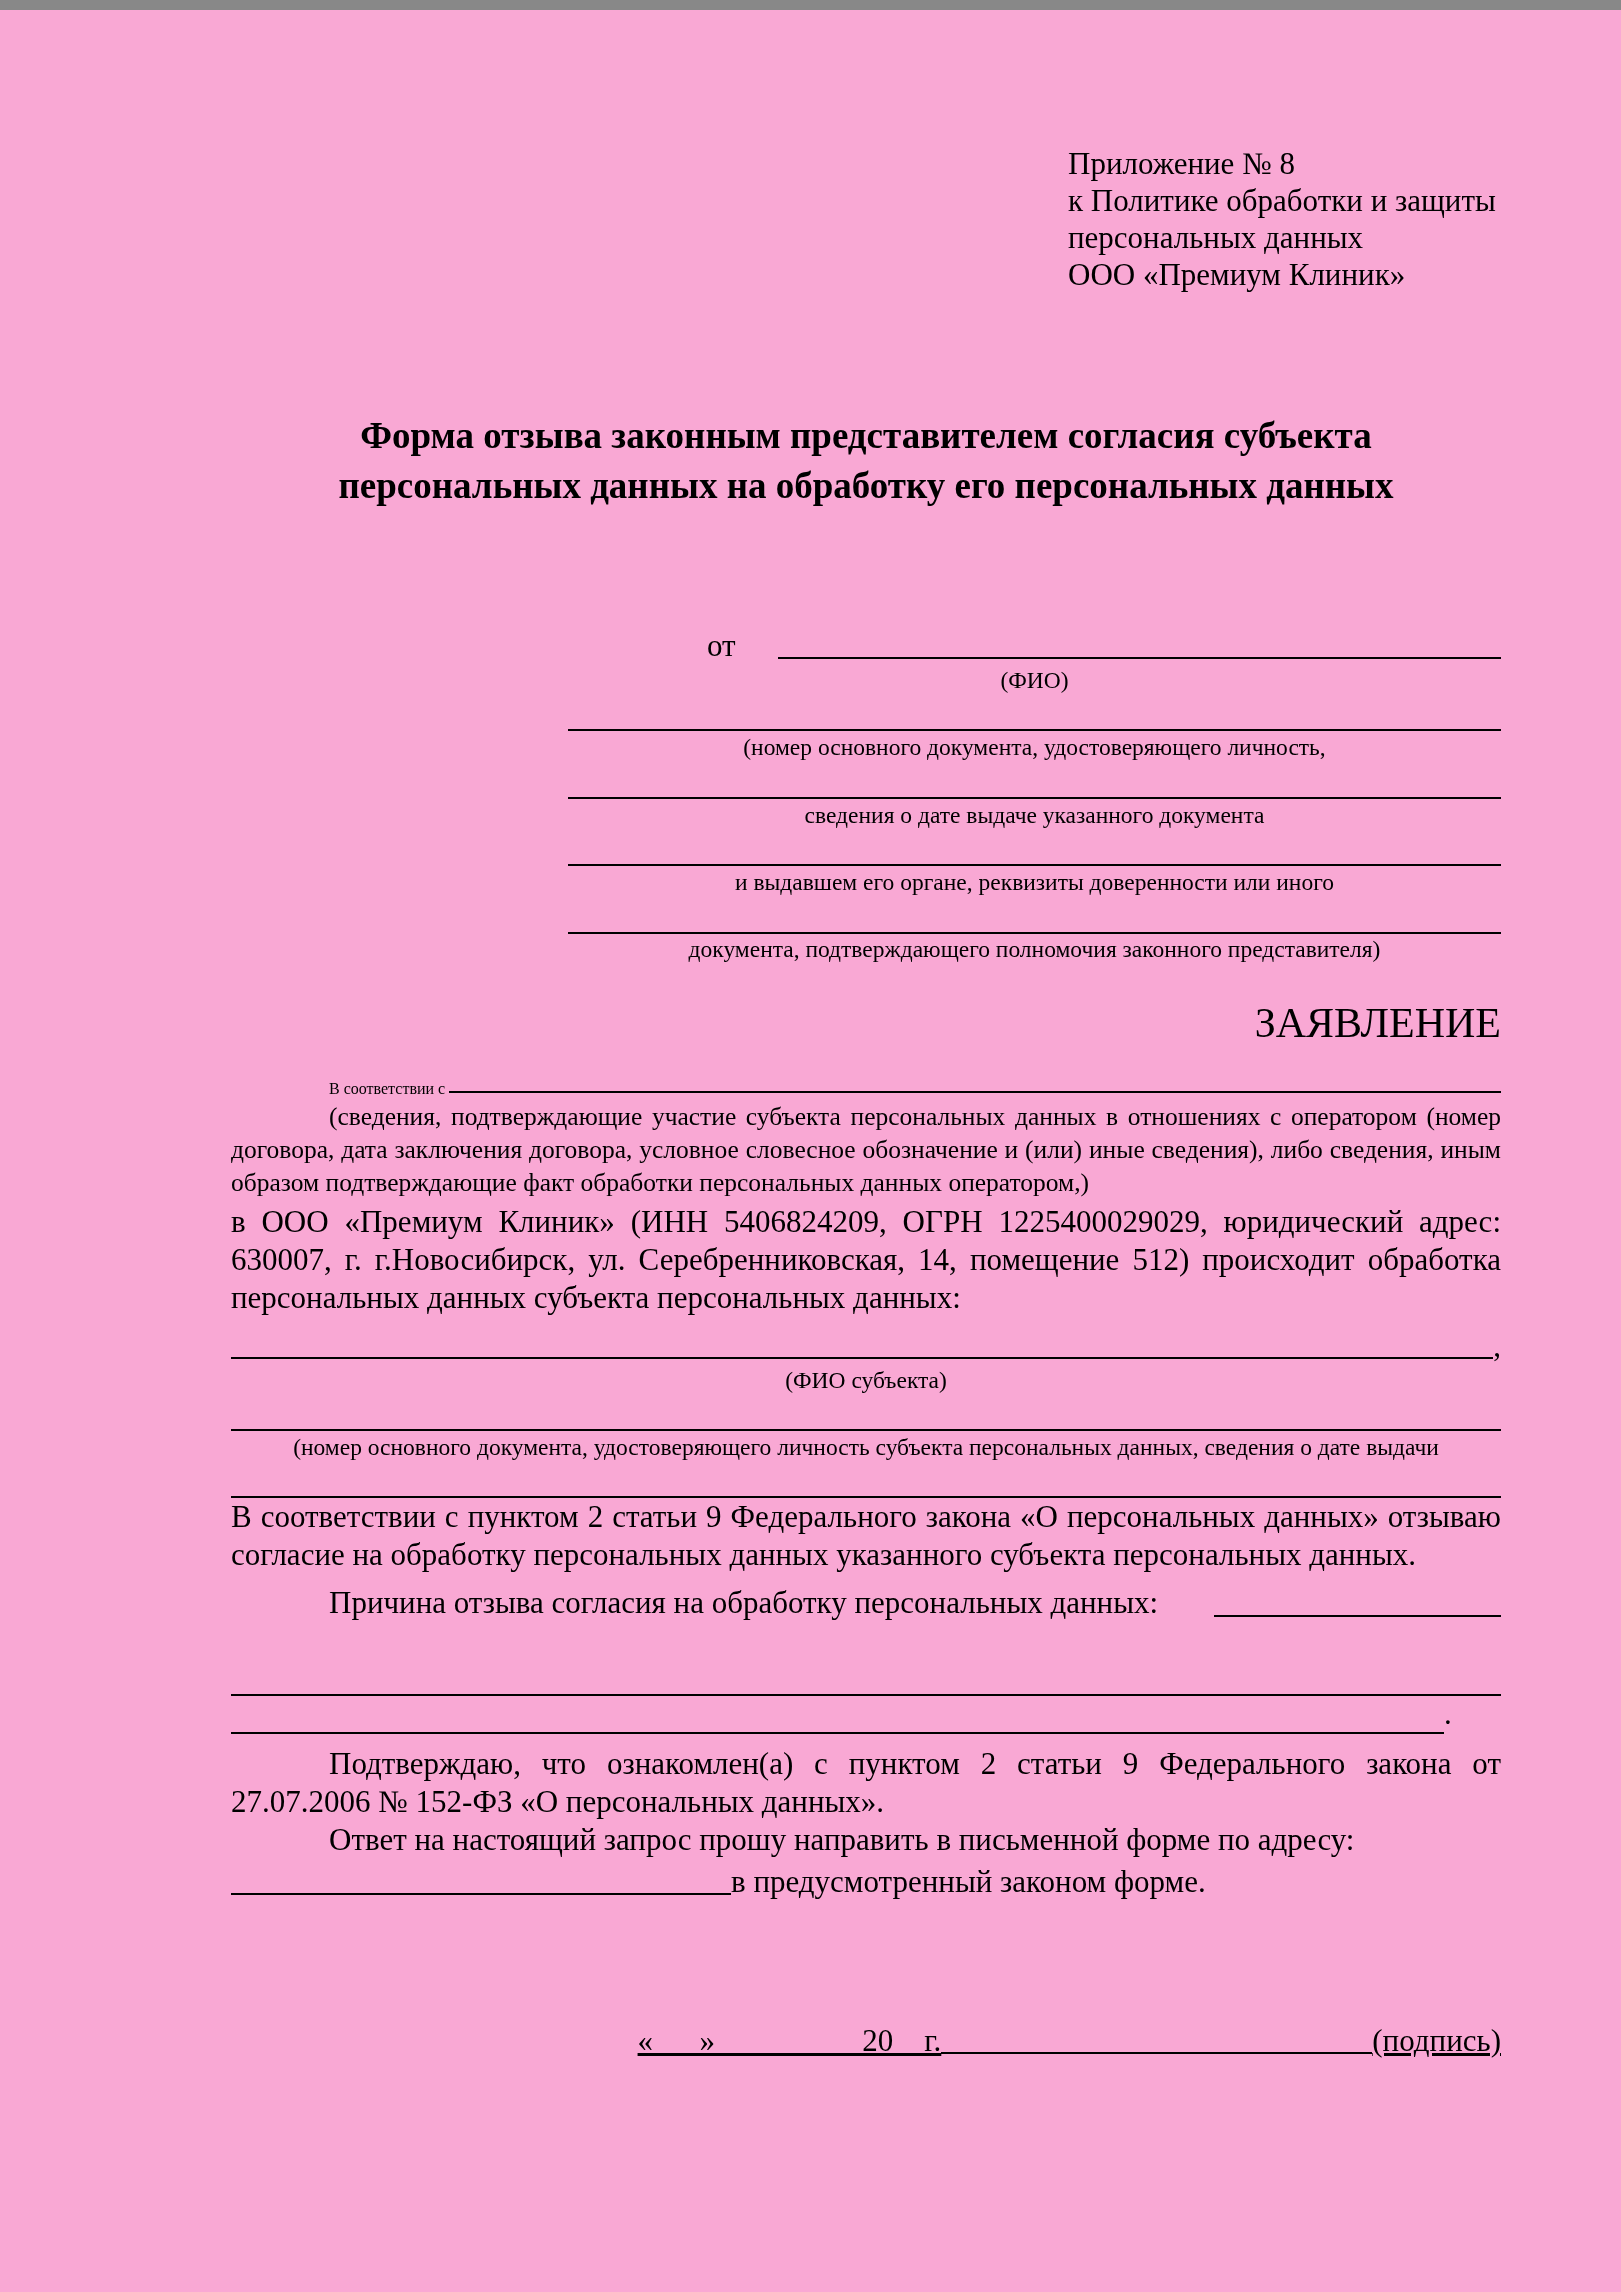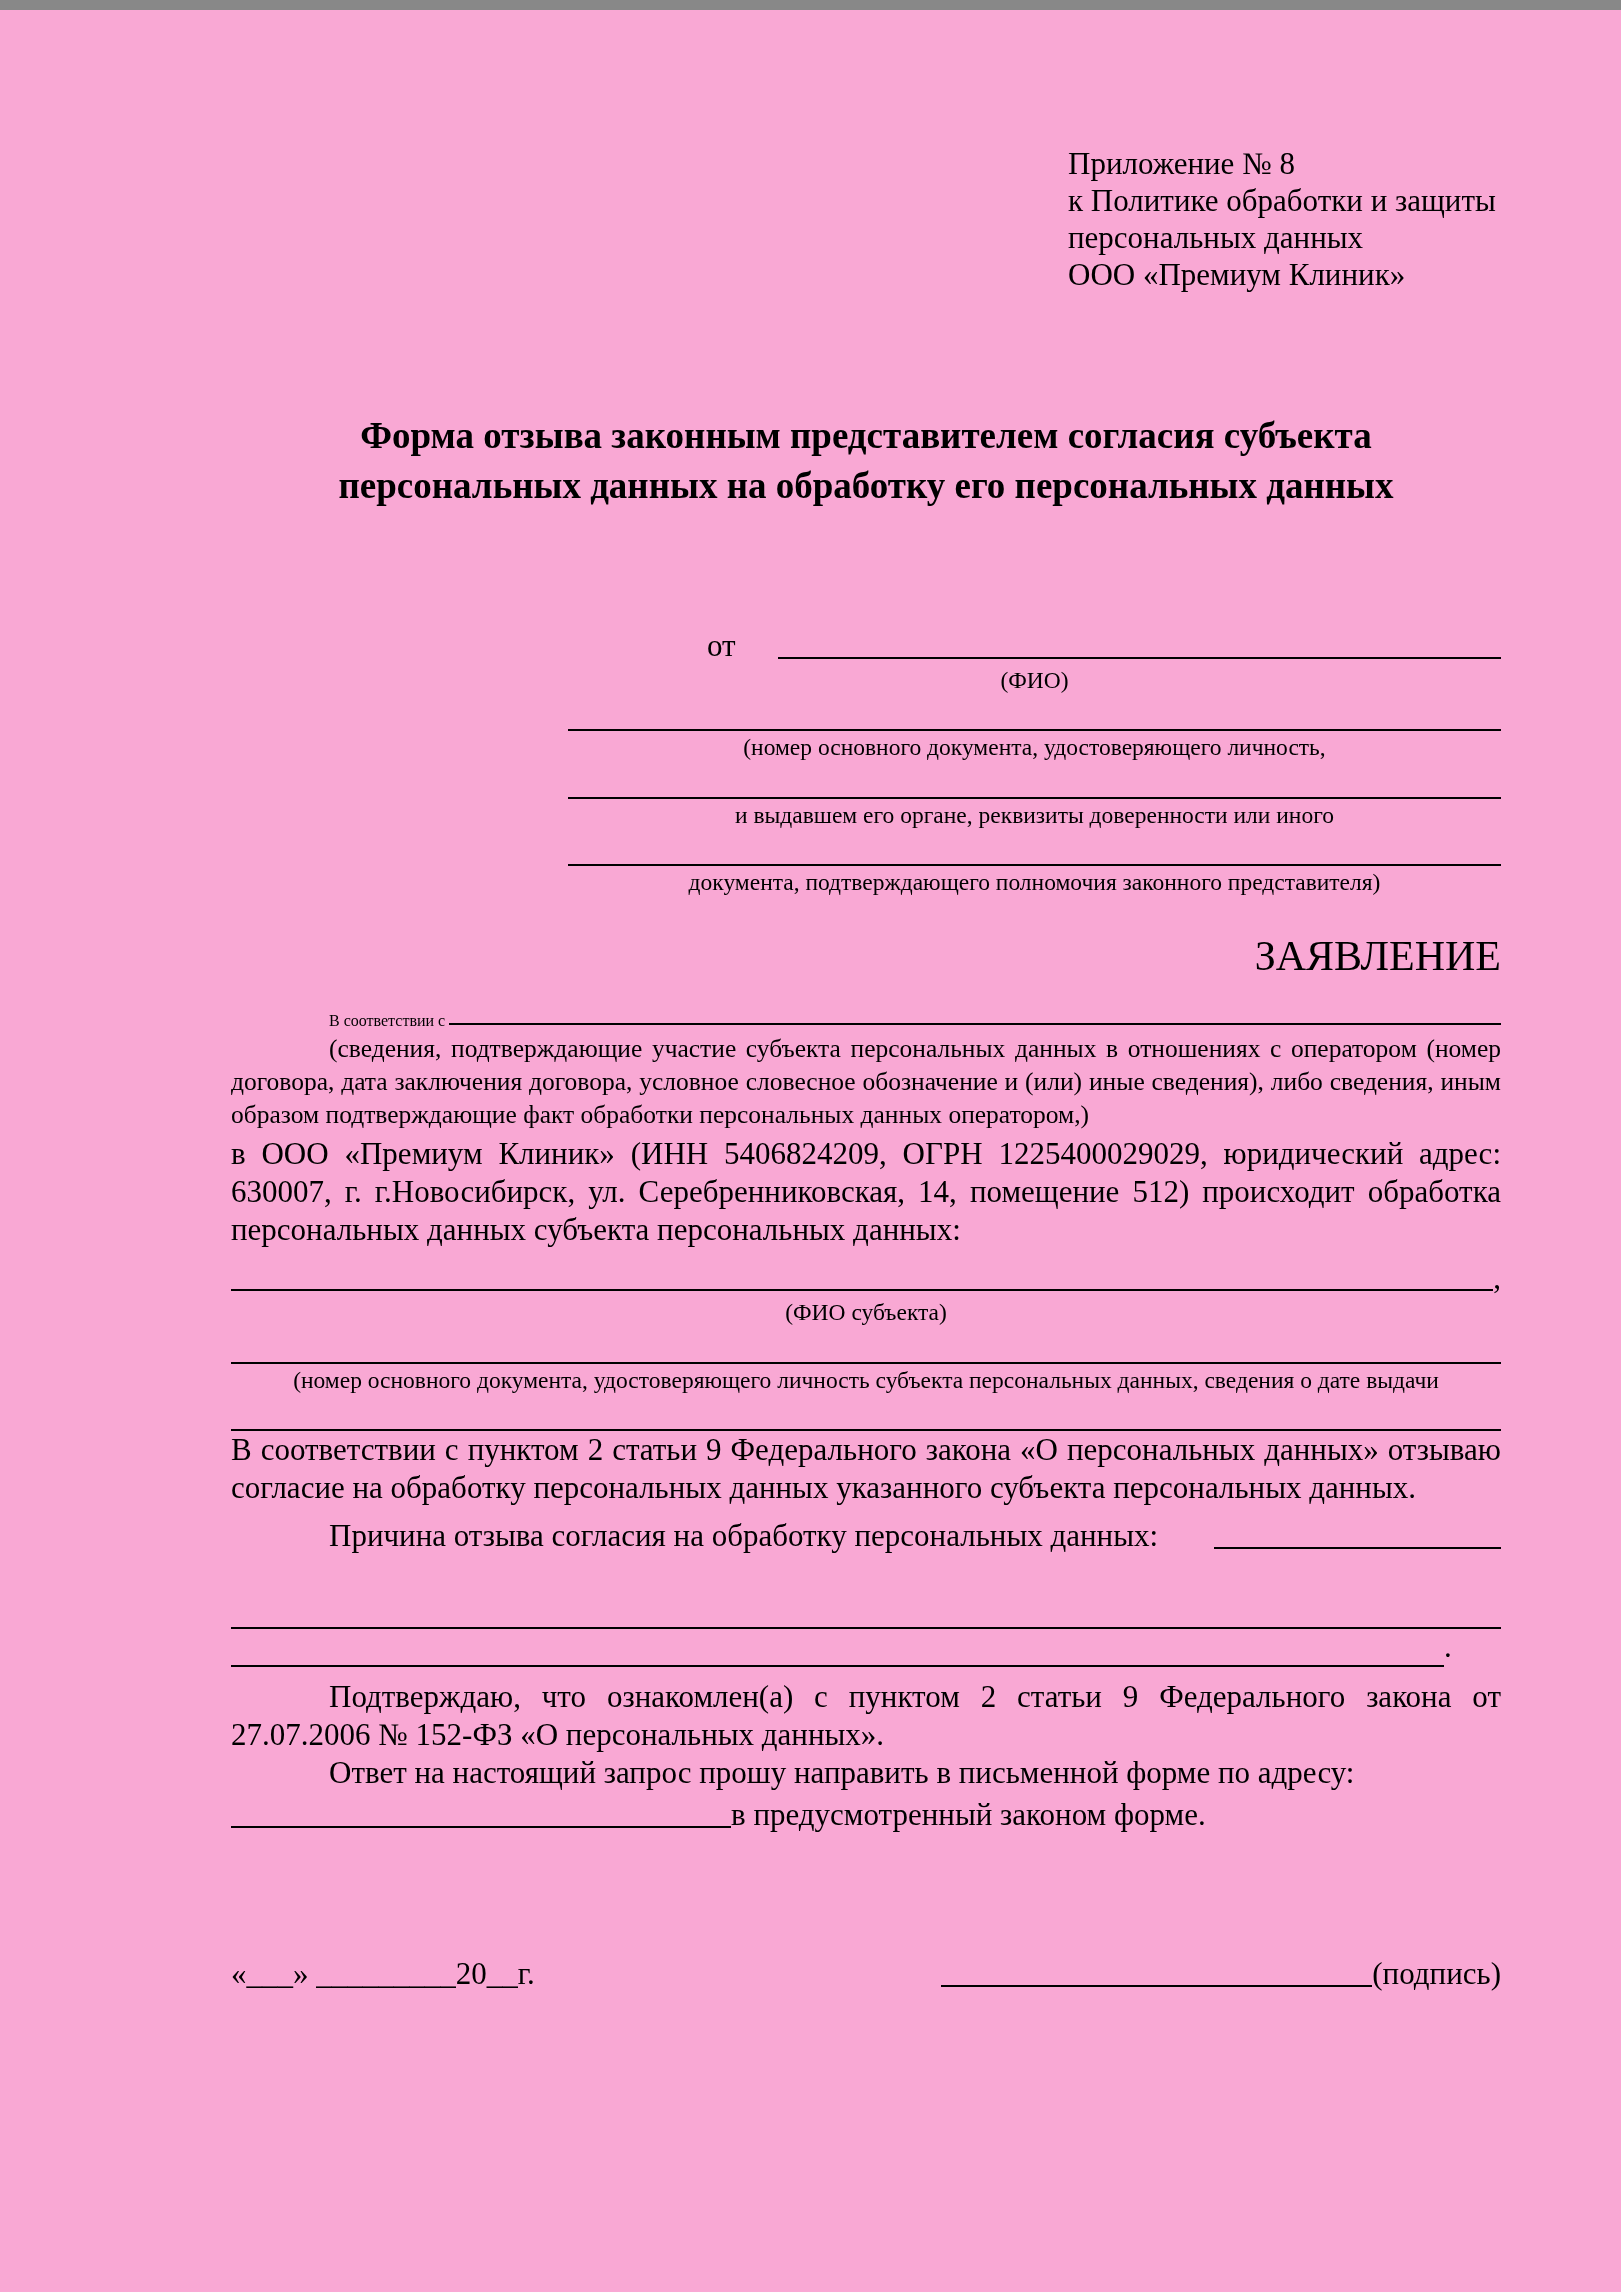--- a/index.html
+++ b/index.html
@@ -44,21 +44,21 @@
   .reason{display:flex;align-items:stretch;height:47px;font-size:31px;margin-top:0;gap:48px;}
   .reason .lbl{align-self:flex-end;padding-left:98px;white-space:nowrap;}
   .reason .lbl::after{content:"\00a0";}
   .gap-blank{height:51px;border-bottom:2.9px solid #000;}
   .dot-row{display:flex;align-items:stretch;height:43px;font-size:31px;}
   .indent-p{text-indent:98px;}
   .reply-row{display:flex;align-items:stretch;height:41px;font-size:31px;}
   .reply-row .half{flex:0 0 500px;border-bottom:2.9px solid #000;margin-bottom:4.9px;}
   .reply-row .tail{align-self:flex-end;}
   
-  .foot{margin-top:123px;display:flex;justify-content:space-between;align-items:flex-end;font-size:31px;}
+  .foot{margin-top:123px;display:flex;justify-content:flex-end;align-items:flex-end;font-size:31px;text-decoration:underline;}
   .sig{display:flex;align-items:stretch;}
   .sig-line{width:431px;border-bottom:2.9px solid #000;margin-bottom:4.9px;}
   .sig .tail{align-self:flex-end;}
 </style>
 </head>
 <body>
 
 <div class="page">
 
   <div class="hdr">
@@ -73,20 +73,24 @@
   <div class="addr">
     <div class="addr-from">
       <span class="lbl">от</span>
       <span class="fill"></span>
     </div>
     <div class="cap">(ФИО)</div>
 
     <div class="pair">
       <div class="blank"></div>
       <div class="cap">(номер основного документа, удостоверяющего личность,</div>
+    </div>
+    <div class="pair">
+      <div class="blank"></div>
+      <div class="cap">сведения о дате выдаче указанного документа</div>
     </div>
     <div class="pair">
       <div class="blank"></div>
       <div class="cap">и выдавшем его органе, реквизиты доверенности или иного</div>
     </div>
     <div class="pair">
       <div class="blank"></div>
       <div class="cap">документа, подтверждающего полномочия законного представителя)</div>
     </div>
   </div>

